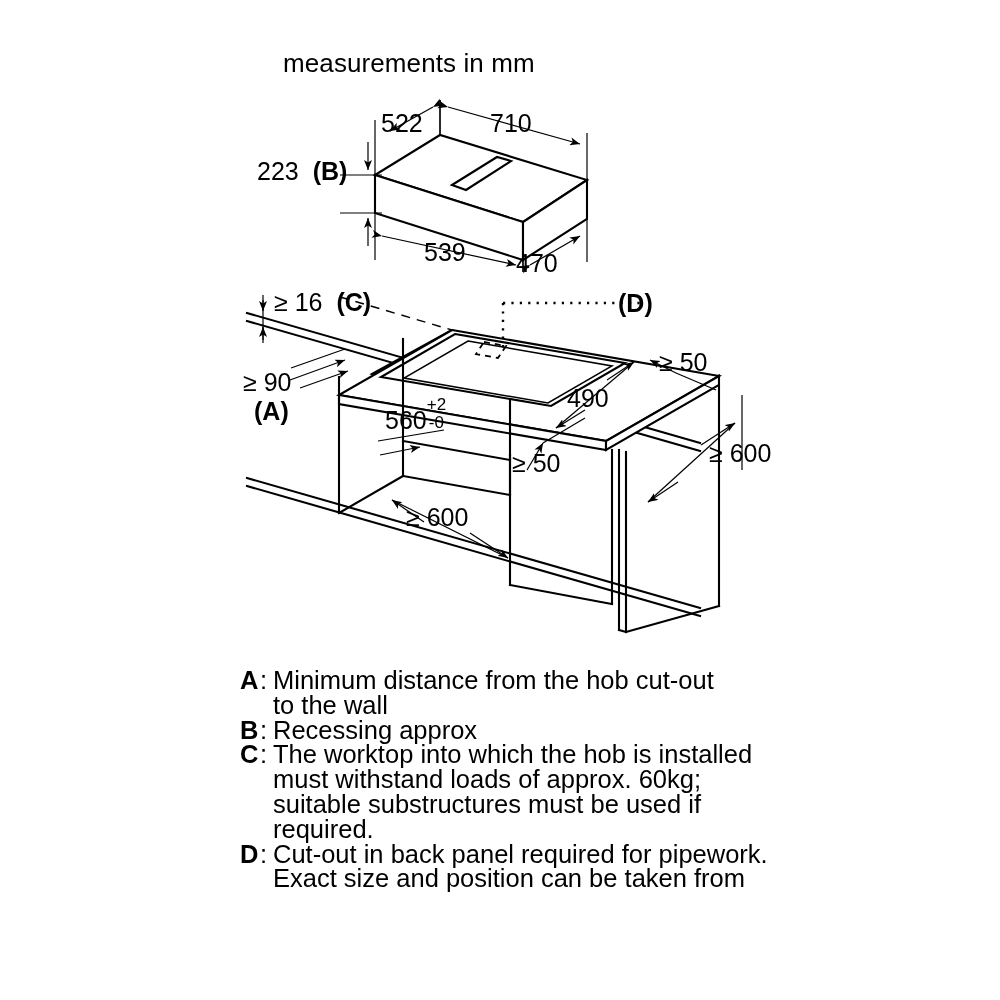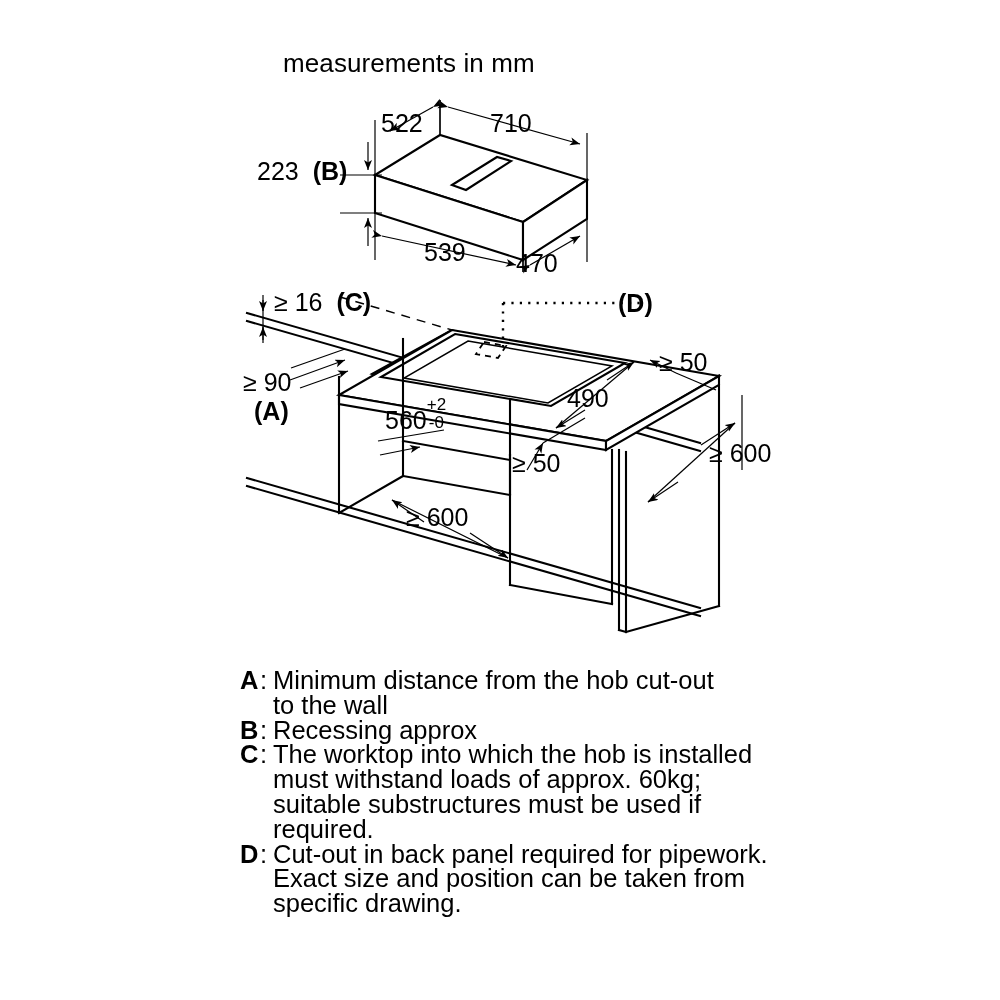--- a/index.html
+++ b/index.html
@@ -343,19 +343,18 @@
         <span>required.</span>
       </span>
     </div>
 
     <div class="legend-row">
       <span class="legend-key">D</span>
       <span class="legend-colon">:</span>
       <span class="legend-text">
         <span>Cut-out in back panel required for pipework.</span><br>
         <span>Exact size and position can be taken from</span><br>
-        <span>specific drawing.</span>
       </span>
     </div>
 
   </div>
 
 </div>
 
 </body></html>

